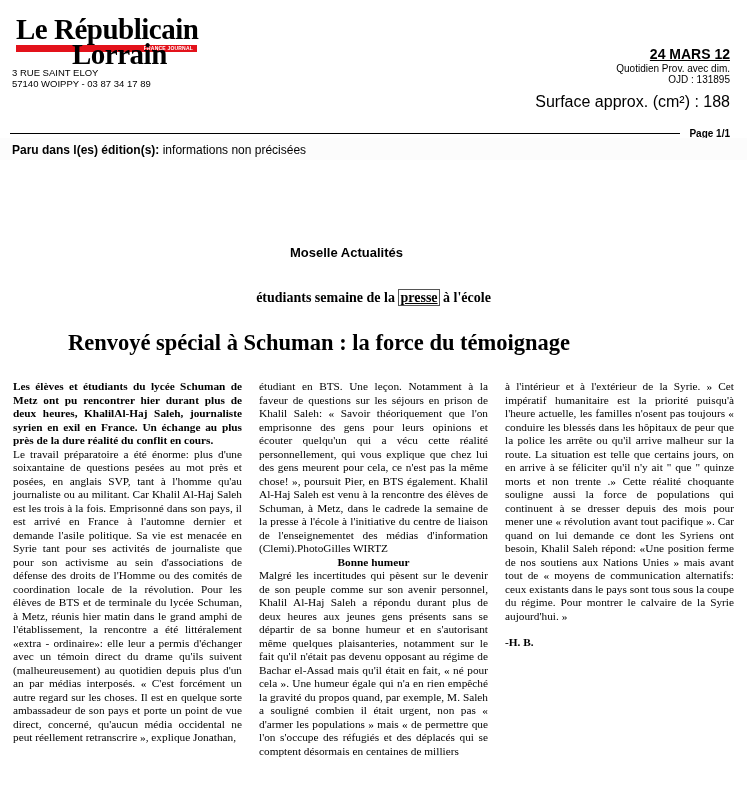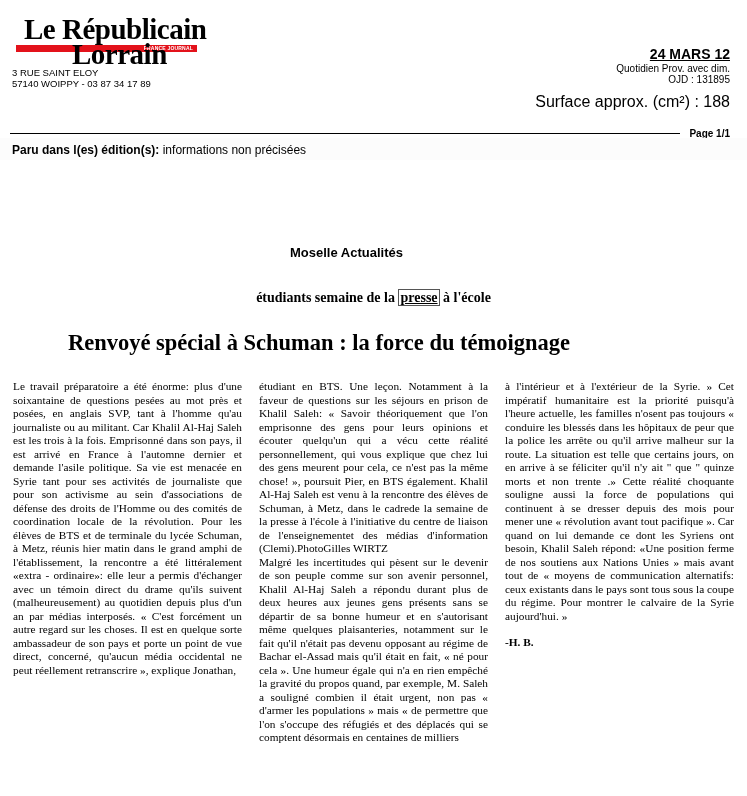--- a/index.html
+++ b/index.html
@@ -3,21 +3,21 @@
 <meta charset="utf-8">
 <style>
   html, body { margin: 0; padding: 0; }
   body {
     width: 747px; height: 796px; overflow: hidden;
     background: #ffffff; position: relative;
     font-family: "Liberation Sans", sans-serif; color: #000;
   }
   .logo { position: absolute; left: 14px; top: 14px; width: 186px; height: 50px; }
   .logo-line1 {
-    position: absolute; left: 10px; top: 0; font-family: "Liberation Serif", serif;
+    position: absolute; left: 2px; top: 0; font-family: "Liberation Serif", serif;
     font-weight: bold; font-size: 29px; letter-spacing: -0.5px; line-height: 30px; white-space: nowrap;
   }
   .logo-bar {
     position: absolute; left: 2px; top: 31px; width: 181px; height: 7px; background: #e3121b;
   }
   .logo-bar-text {
     position: absolute; right: 4px; top: 0px; font-size: 5px; line-height: 7px; color: #fff; font-weight: bold; letter-spacing: 0.2px;
   }
   .logo-line2 {
     position: absolute; left: 58px; top: 25px; font-family: "Liberation Serif", serif;
@@ -85,24 +85,26 @@
 
 <div class="rubric">
   <span>étudiants semaine de la</span>
   <span class="boxed">presse</span>
   <span>à l'école</span>
 </div>
 
 <div class="headline">Renvoyé spécial à Schuman : la force du témoignage</div>
 
 <div class="col col1">
+  <p class="lead">Les élèves et étudiants du lycée Schuman de Metz ont pu rencontrer hier durant plus de deux heures, KhalilAl-Haj Saleh, journaliste syrien en exil en France. Un échange au plus près de la dure réalité du conflit en cours.</p>
   <p>Le travail préparatoire a été énorme: plus d'une soixantaine de questions pesées au mot près et posées, en anglais SVP, tant à l'homme qu'au journaliste ou au militant. Car Khalil Al-Haj Saleh est les trois à la fois. Emprisonné dans son pays, il est arrivé en France à l'automne dernier et demande l'asile politique. Sa vie est menacée en Syrie tant pour ses activités de journaliste que pour son activisme au sein d'associations de défense des droits de l'Homme ou des comités de coordination locale de la révolution. Pour les élèves de BTS et de terminale du lycée Schuman, à Metz, réunis hier matin dans le grand amphi de l'établissement, la rencontre a été littéralement «extra - ordinaire»: elle leur a permis d'échanger avec un témoin direct du drame qu'ils suivent (malheureusement) au quotidien depuis plus d'un an par médias interposés. « C'est forcément un autre regard sur les choses. Il est en quelque sorte ambassadeur de son pays et porte un point de vue direct, concerné, qu'aucun média occidental ne peut réellement retranscrire », explique Jonathan,</p>
 </div>
 
 <div class="col col2">
   <p>étudiant en BTS. Une leçon. Notamment à la faveur de questions sur les séjours en prison de Khalil Saleh: « Savoir théoriquement que l'on emprisonne des gens pour leurs opinions et écouter quelqu'un qui a vécu cette réalité personnellement, qui vous explique que chez lui des gens meurent pour cela, ce n'est pas la même chose! », poursuit Pier, en BTS également. Khalil Al-Haj Saleh est venu à la rencontre des élèves de Schuman, à Metz, dans le cadrede la semaine de la presse à l'école à l'initiative du centre de liaison de l'enseignementet des médias d'information (Clemi).PhotoGilles WIRTZ</p>
+  <p class="subhead">Bonne humeur</p>
   <p>Malgré les incertitudes qui pèsent sur le devenir de son peuple comme sur son avenir personnel, Khalil Al-Haj Saleh a répondu durant plus de deux heures aux jeunes gens présents sans se départir de sa bonne humeur et en s'autorisant même quelques plaisanteries, notamment sur le fait qu'il n'était pas devenu opposant au régime de Bachar el-Assad mais qu'il était en fait, « né pour cela ». Une humeur égale qui n'a en rien empêché la gravité du propos quand, par exemple, M. Saleh a souligné combien il était urgent, non pas « d'armer les populations » mais « de permettre que l'on s'occupe des réfugiés et des déplacés qui se comptent désormais en centaines de milliers</p>
 </div>
 
 <div class="col col3">
   <p>à l'intérieur et à l'extérieur de la Syrie. » Cet impératif humanitaire est la priorité puisqu'à l'heure actuelle, les familles n'osent pas toujours « conduire les blessés dans les hôpitaux de peur que la police les arrête ou qu'il arrive malheur sur la route. La situation est telle que certains jours, on en arrive à se féliciter qu'il n'y ait " que " quinze morts et non trente .» Cette réalité choquante souligne aussi la force de populations qui continuent à se dresser depuis des mois pour mener une « révolution avant tout pacifique ». Car quand on lui demande ce dont les Syriens ont besoin, Khalil Saleh répond: «Une position ferme de nos soutiens aux Nations Unies » mais avant tout de « moyens de communication alternatifs: ceux existants dans le pays sont tous sous la coupe du régime. Pour montrer le calvaire de la Syrie aujourd'hui. »</p>
   <p class="signature">-H. B.</p>
 </div>
 
 </body></html>

